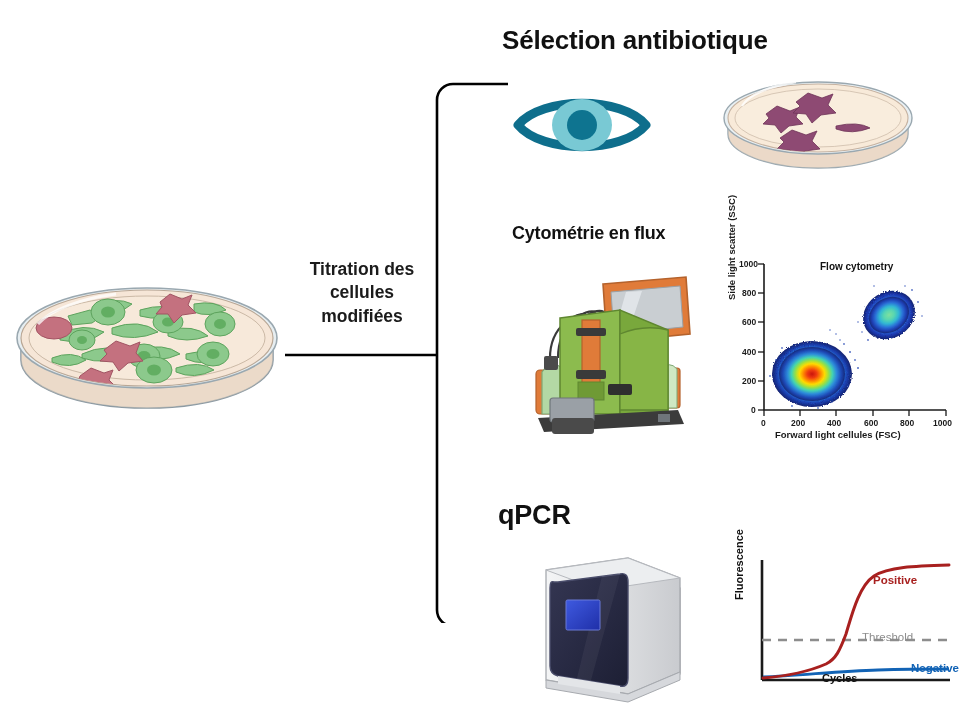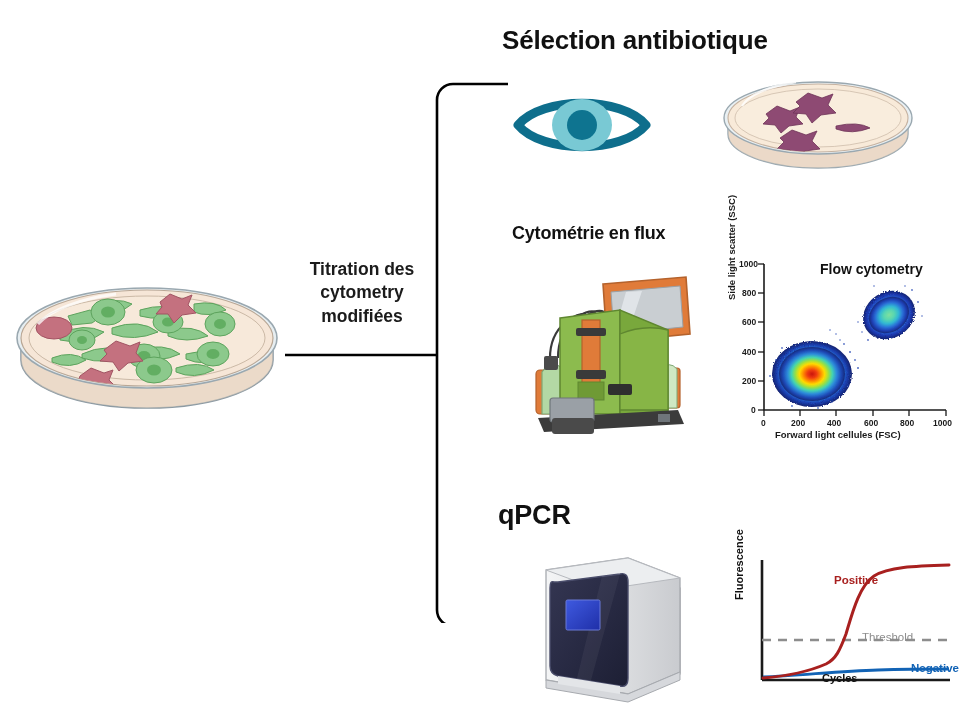--- a/index.html
+++ b/index.html
@@ -22,21 +22,21 @@
 
   
   #stem-label{
     position:absolute;left:287px;top:258px;width:150px;
     text-align:center;font-size:17.5px;color:#1b1b1b;line-height:1.33;font-weight:bold;
   }
 
   
   .fc-axis-label{position:absolute;font-size:9.5px;color:#1a1a1a;font-weight:600;}
   .fc-tick{position:absolute;font-size:8.5px;color:#1a1a1a;font-weight:600;text-align:right;}
-  .fc-title{position:absolute;font-size:14px;font-weight:bold;color:#111;}
+  .fc-title{position:absolute;font-size:10px;font-weight:bold;color:#111;}
 
   .qp-axis-label{position:absolute;font-weight:bold;color:#111;font-size:11px;}
   .qp-legend{position:absolute;font-weight:bold;font-size:11.5px;}
 
   svg{display:block;}
 </style>
 </head>
 <body>
 
 <div class="stage">
@@ -114,21 +114,21 @@
 
         <path d="M157 22 A16 16 0 0 1 173 6 L228 6"></path>
 
         <path d="M157 532 A16 16 0 0 0 173 548 L228 548"></path>
       </g>
     </svg>
   </div>
 
   <div id="stem-label">
     <div>Titration des</div>
-    <div>cytometry</div>
+    <div>cellules</div>
     <div>modifiées</div>
   </div>
 
   <div class="branch-title" id="title-selection">Sélection antibiotique</div>
 
   <div class="abs" style="left:512px;top:88px;">
     <svg width="140" height="74" viewBox="0 0 140 74">
       <path d="M6 37 C30 8, 110 8, 134 37 C110 66, 30 66, 6 37 Z" fill="#ffffff" stroke="#0e6e8c" stroke-width="9" stroke-linejoin="round"></path>
       <ellipse cx="70" cy="37" rx="30" ry="26" fill="#79c9d4"></ellipse>
       <circle cx="70" cy="37" r="15" fill="#0e7490"></circle>
@@ -365,17 +365,17 @@
 
       <path d="M35 125 C70 124, 110 119, 150 118 C180 117, 205 117, 221 117" stroke="#1263b5" stroke-width="2.8" fill="none"></path>
 
       <path d="M35 126 C60 124, 82 119, 98 112 C108 107, 112 98, 118 82
                C124 62, 131 34, 146 24 C160 15, 186 14, 221 13" stroke="#a8201f" stroke-width="3" fill="none" stroke-linecap="round"></path>
     </svg>
   </div>
 
   <div class="qp-axis-label" style="left:733px;top:600px;transform:rotate(-90deg);transform-origin:0 0;white-space:nowrap;">Fluorescence</div>
   <div class="qp-axis-label" style="left:822px;top:672px;">Cycles</div>
-  <div class="qp-legend" style="left:834px;top:574px;color:#a8201f;">Positive</div>
+  <div class="qp-legend" style="left:873px;top:574px;color:#a8201f;">Positive</div>
   <div class="qp-legend" style="left:862px;top:631px;color:#8d8d8d;font-weight:normal;">Threshold</div>
   <div class="qp-legend" style="left:868px;top:662px;color:#1263b5;margin-left:43px;">Negative</div>
 
 </div>
 
 </body></html>

